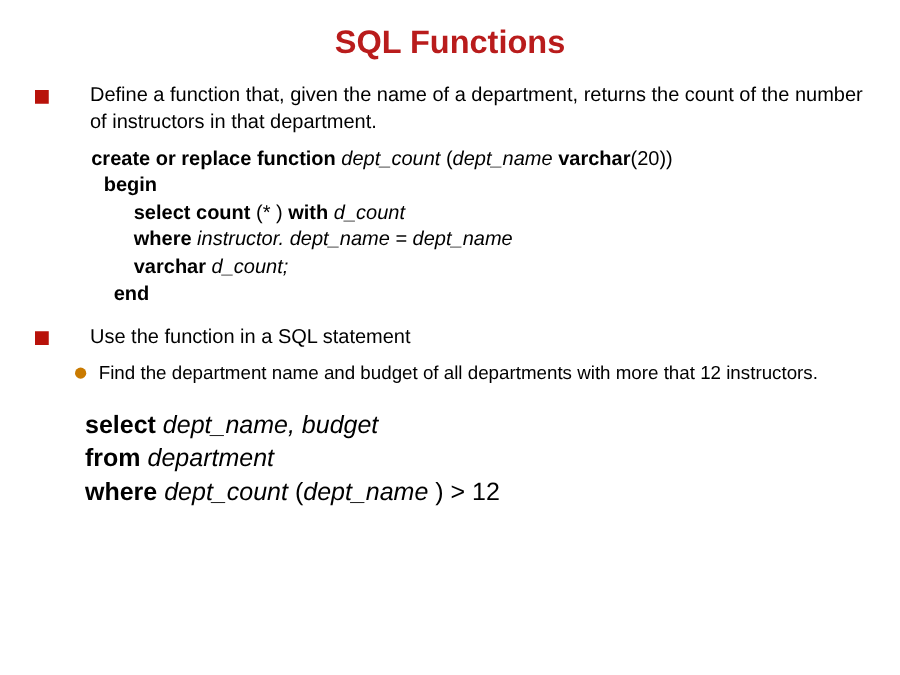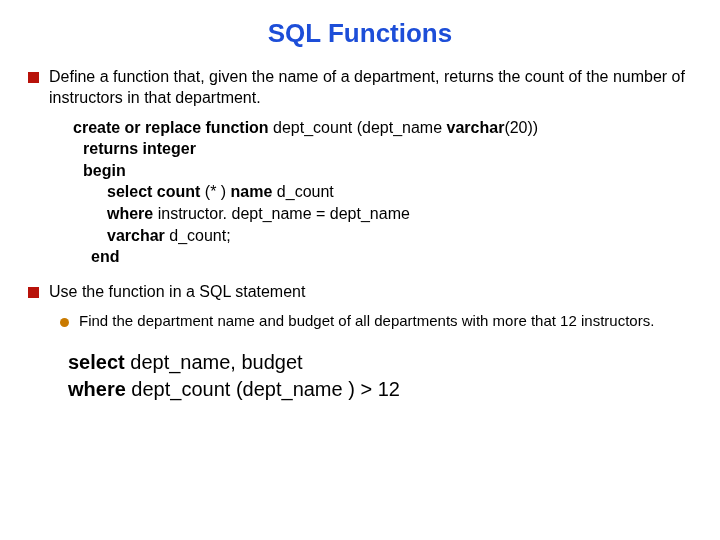--- a/index.html
+++ b/index.html
@@ -8,27 +8,28 @@
       height: 540px;
       background: #fff;
       font-family: Arial, Helvetica, sans-serif;
       padding: 18px 28px;
       color: #000;
     }
     .title {
       text-align: center;
       font-size: 26px;
       font-weight: bold;
-      color: #1d4ed8;
+      color: #b91c1c;
       margin-bottom: 18px;
     }
     .bullet-row {
       display: flex;
       align-items: flex-start;
       margin-bottom: 8px;
+      gap: 23px;
     }
     .bullet-square {
       width: 11px;
       height: 11px;
       background: #b8120a;
       flex-shrink: 0;
       margin-top: 5px;
       margin-right: 10px;
     }
     .bullet-text {
@@ -40,24 +41,24 @@
       font-size: 16px;
       line-height: 1.35;
       margin-top: 6px;
       margin-bottom: 14px;
     }
     .code-line { white-space: pre; }
     .ind1 { padding-left: 10px; }
     .ind2 { padding-left: 34px; }
     .ind3 { padding-left: 18px; }
     .b { font-weight: bold; }
-    .i { }
+    .i { font-style: italic; }
     .sub-row {
       display: flex;
-      align-items: center;
+      align-items: flex-start;
       margin-left: 32px;
       margin-top: 4px;
       margin-bottom: 6px;
     }
     .sub-dot {
       width: 9px;
       height: 9px;
       border-radius: 50%;
       background: #c97a00;
       flex-shrink: 0;
@@ -80,34 +81,34 @@
 
 <div class="title">SQL Functions</div>
 
 <div class="bullet-row">
   <div class="bullet-square"></div>
   <div class="bullet-text">Define a function that, given the name of a department, returns the count of the number of instructors in that department.</div>
 </div>
 
 <div class="code-block">
   <div class="code-line"><span class="b">create or replace </span><span class="b">function</span><span class="i"> dept_count </span><span>(</span><span class="i">dept_name </span><span class="b">varchar</span><span>(20))</span></div>
-  <div class="code-line ind1"><span class="b">returns integer</span></div>
   <div class="code-line ind1"><span class="b">begin</span></div>
-  <div class="code-line ind2"><span class="b">select count </span><span>(* ) </span><span class="b">name</span><span class="i"> d_count</span></div>
+  <div class="code-line ind2"><span class="b">select count </span><span>(* ) </span><span class="b">with</span><span class="i"> d_count</span></div>
   <div class="code-line ind2"><span class="b">where</span><span class="i"> instructor. dept_name = dept_name</span></div>
   <div class="code-line ind2"><span class="b">varchar</span><span class="i"> d_count;</span></div>
   <div class="code-line ind3"><span class="b">end</span></div>
 </div>
 
 <div class="bullet-row">
   <div class="bullet-square"></div>
   <div class="bullet-text">Use the function in a SQL statement</div>
 </div>
 
 <div class="sub-row">
   <div class="sub-dot"></div>
   <div class="sub-text">Find the department name and budget of all departments with more that 12 instructors.</div>
 </div>
 
 <div class="code-block2">
   <div class="code-line"><span class="b">select</span><span class="i"> dept_name, budget</span></div>
+  <div class="code-line"><span class="b">from</span><span class="i"> department</span></div>
   <div class="code-line"><span class="b">where</span><span class="i"> dept_count </span><span>(</span><span class="i">dept_name </span><span>) &gt; 12</span></div>
 </div>
 
 </body></html>

